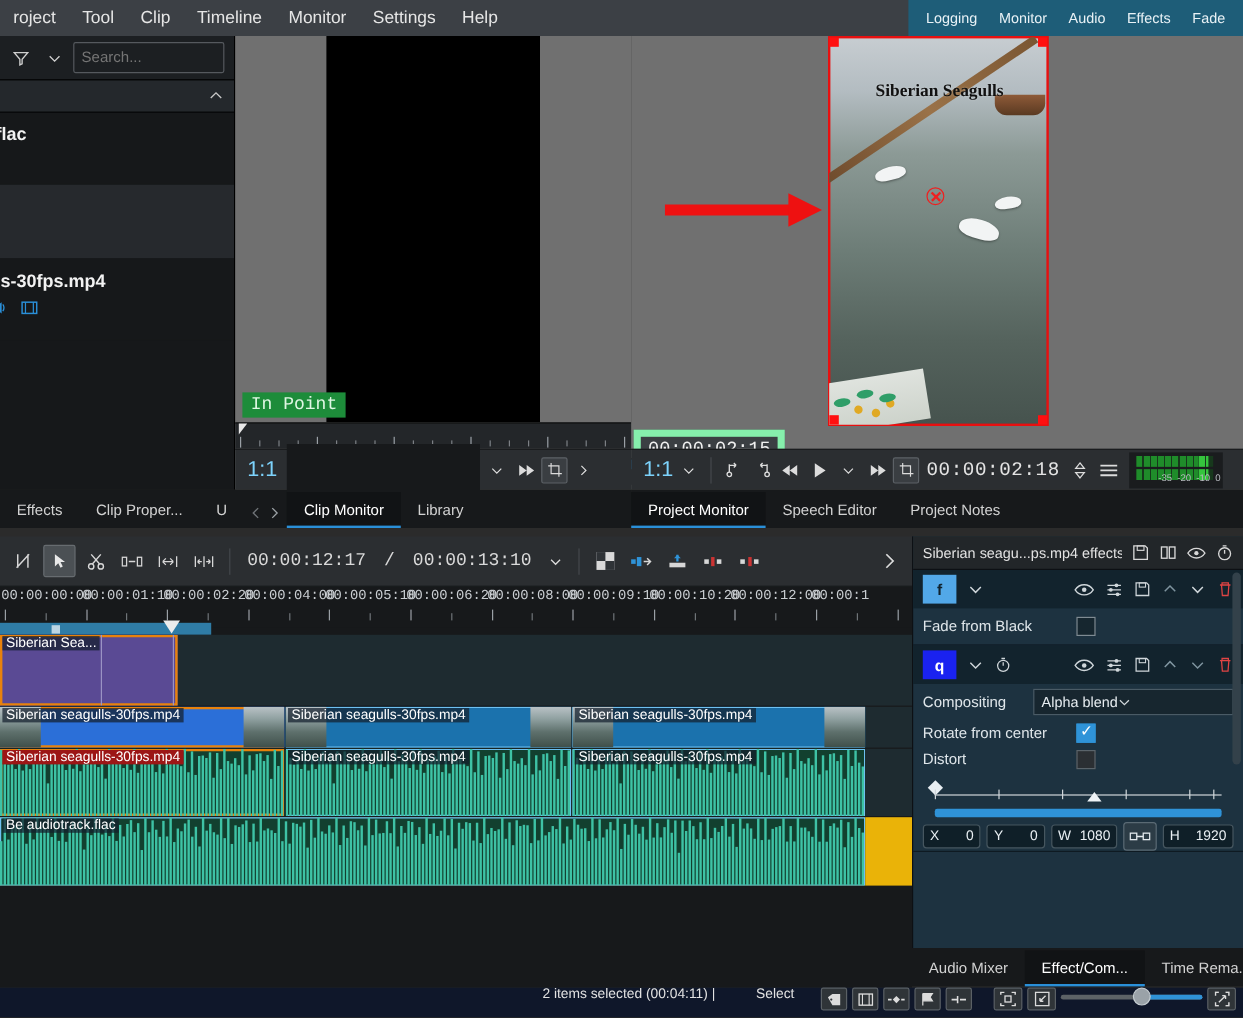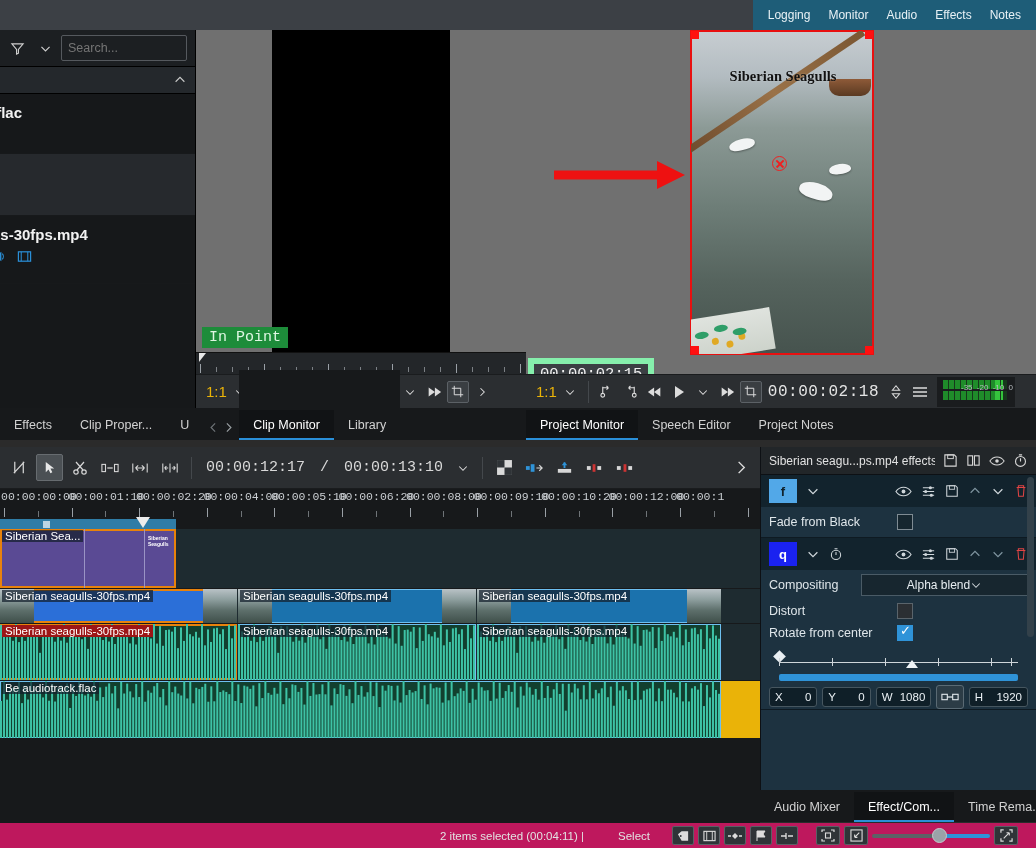--- a/index.html
+++ b/index.html
@@ -89,21 +89,21 @@
     border-bottom: 9px solid transparent;
   }
   .tickrow { position: absolute; left: 0; top: 11px; width: 100%; height: 11px; }
   .tick { position: absolute; top: 3px; width: 1px; height: 5px; background: #7c8085; }
   .tick.big { top: 0; height: 9px; background: #9aa0a6; }
   .mon-controls {
     position: absolute; left: 0; bottom: 0; width: 330px; height: 34px;
     background: #2b2e31; display: flex; align-items: center; gap: 2px; padding: 0 6px;
     border-top: 1px solid #1a1c1e;
   }
-  .ratio { font-size: 15px; color: #eab308; padding-left: 4px; text-align: center; }
+  .ratio { font-size: 18px; color: #7dd3fc; padding-left: 4px; text-align: center; }
   .vsep { width: 1px; height: 22px; background: #44484c; margin: 0 5px; }
   .ctl { width: 22px; height: 22px; display:flex; align-items:center; justify-content:center; color:#dcdcdc; }
   .ctl.framed { border: 1px solid #5c6166; background: #3a3e42; border-radius: 2px; }
 
   
   .proj-monitor {
     position: absolute; left: 526px; top: 30px; width: 510px; height: 378px;
     background: #707070;
   }
   .pm-video {
@@ -170,21 +170,21 @@
   }
   .pm-timecode {
     font-family: "Liberation Mono", monospace; font-size: 16px; color: #e4e4e4;
     padding: 0 4px; letter-spacing: 0.5px;
   }
   .meter { position: relative; width: 78px; height: 30px; background: #1a1c1e; margin-left: 4px; }
   .meter-bar { position:absolute; left:6px; width: 64px; height: 9px; background: #17381c; }
   .meter-fill { position:absolute; left:0; top:0; height:100%;
     background: repeating-linear-gradient(90deg,#1f8c2a 0 5px,#17381c 5px 6px); }
   .meter-fill.hot { background: repeating-linear-gradient(90deg,#35c43d 0 5px,#17381c 5px 6px); }
-  .meter-scale { position:absolute; left:0; bottom:15px; width:78px; font-size:8px; color:#b7bbbf;
+  .meter-scale { position:absolute; left:0; bottom:4px; width:78px; font-size:8px; color:#b7bbbf;
     display:flex; justify-content:space-between; padding: 0 2px 0 24px; }
 
   
   .tabbar-left {
     position: absolute; left: 0; top: 408px; width: 526px; height: 32px;
     background: #17191b; display: flex; align-items: flex-end;
   }
   .tabbar-right {
     position: absolute; left: 526px; top: 408px; width: 510px; height: 32px;
     background: #17191b; display: flex; align-items: flex-end;
@@ -264,21 +264,21 @@
   .slider .fill { position:absolute; left:0; top:6px; height:5px; background:#2f93d8; border-radius:3px; }
   .slider .knob { position:absolute; top:0; width:16px; height:16px; border-radius:50%;
     background:#5f6d76; border:1px solid #8d9aa3; }
   .fx-tc { font-family:"Liberation Mono", monospace; font-size:14px; color:#e7e7e7; }
   .chk { width:16px; height:16px; border:1px solid #7f8b93; background:#16262f; }
   .chk.on { background:#2f93d8; border-color:#2f93d8; position:relative; }
   .chk.on:after { content:"✓"; position:absolute; left:2px; top:-3px; color:#fff; font-size:13px; }
   .chk.dark { background:#2b2f33; border-color:#5a646b; }
   .combo {
     flex:1; height: 22px; background:#17262f; border:1px solid #4a5b66;
-    display:flex; align-items:center; justify-content:center;
+    display:flex; align-items:center; justify-content:flex-start;
     padding: 0 6px; font-size: 12px; color:#e7edf1;
   }
   .kf-strip { padding: 6px 10px 0; }
   .kf-axis { position:relative; height: 20px; }
   .kf-line { position:absolute; left:8px; right:8px; top:12px; height:1px; background:#cfd6da; }
   .kf-t { position:absolute; top:8px; width:1px; height:8px; background:#cfd6da; }
   .kf-d { position:absolute; left:4px; top:2px; width:9px; height:9px; background:#e8eef2; transform: rotate(45deg); }
   .kf-cur { position:absolute; top:10px; width:0;height:0;
     border-left:6px solid transparent; border-right:6px solid transparent; border-bottom:8px solid #eef3f6; }
   .kf-bar { margin: 4px 8px 0; height: 7px; background:#2f93d8; border-radius: 2px; }
@@ -294,44 +294,53 @@
   .fx-scroll { position:absolute; right:2px; top:30px; width:7px; height:160px; background:#33414a; border-radius:4px; }
 
   .fx-tabs {
     position: absolute; left: 760px; top: 790px; width: 276px; height: 32px;
     background: #17191b; display:flex; align-items: flex-end;
   }
 
   
   .statusbar {
     position: absolute; left: 0; top: 823px; width: 1036px; height: 25px;
-    background: #be185d; display:flex; align-items:center; gap: 4px; padding: 0 18px;
+    background: #0f172a; display:flex; gap: 4px; padding: 0 6px;
     font-size: 11.5px; color: #e2e2e2;
   }
   .sb-btn { width: 22px; height: 19px; background:#2f3438; border:1px solid #5a6065; border-radius:2px;
     display:flex;align-items:center;justify-content:center; color:#dcdcdc; }
   .zoom-slider { position: relative; width: 118px; height: 16px; }
   .zoom-slider .trk { position:absolute; left:0; top:6px; width:100%; height:4px; background:#5c6266; border-radius:2px; }
   .zoom-slider .fill { position:absolute; left:68px; top:6px; width:50px; height:4px; background:#2f93d8; border-radius:2px; }
   .zoom-slider .knob { position:absolute; left:60px; top:0; width:15px; height:15px; border-radius:50%;
      background:#9aa2a8; border:1px solid #c3cace; }
   svg { display:block; }
 </style>
 </head>
 <body>
 
 <div id="app">
 
   <div class="menubar">
+    <div class="menu-left">
+      <div class="menu-item">roject</div>
+      <div class="menu-item">Tool</div>
+      <div class="menu-item">Clip</div>
+      <div class="menu-item">Timeline</div>
+      <div class="menu-item">Monitor</div>
+      <div class="menu-item">Settings</div>
+      <div class="menu-item">Help</div>
+    </div>
     <div class="menu-right">
       <div class="menu-item">Logging</div>
       <div class="menu-item">Monitor</div>
       <div class="menu-item">Audio</div>
       <div class="menu-item">Effects</div>
-      <div class="menu-item">Notes</div>
+      <div class="menu-item">Fade</div>
     </div>
   </div>
 
   <div class="lib-panel">
     <div class="lib-toolbar">
       <div class="icon-btn">
         <svg width="15" height="15" viewBox="0 0 16 16">
             <path d="M2 3h12l-5 6v4l-2 1V9z" fill="none" stroke="#cfcfcf" stroke-width="1.2"></path>
           </svg>
       </div>
@@ -750,21 +759,21 @@
         <div class="tl-tick maj" style="left:747.5999999999999px"></div>
         <div class="tl-tick" style="left:781.4px"></div>
       <div class="tl-zone" style="width:176px;">
         <div class="tl-zone-handle" style="left:43px;"></div>
       </div>
       <div class="tl-playhead-tri" style="left:136px;"></div>
     </div>
 
     <div id="tracks">
         <div class="track" style="top:40px;height:59px;background:#1e2b30;">
-          <div class="clip" style="left:0px;width:176px;background:#5a4a94;box-shadow: inset 0 0 0 2px #e8820c;">
+          <div class="clip" style="left:0px;width:148px;background:#5a4a94;box-shadow: inset 0 0 0 2px #e8820c;">
             <div style="position:absolute;left:84px;top:0;width:1px;height:100%;background:#9a93c4;"></div>
             <div style="position:absolute;left:144px;top:0;width:1px;height:100%;background:#9a93c4;"></div>
             <div style="position:absolute;left:148px;top:6px;font-size:5px;color:#fff;font-weight:bold;">Siberian Seagulls</div>
             <div class="clip-label">Siberian Sea...</div>
           </div>
         </div>
         <div class="track" style="top:100px;height:34px;background:#1e2b30;">
           <div class="clip" style="left:0px;width:237px;background:#2b6fd8;box-shadow: inset 0 0 0 2px #e8820c;">
             <div class="thumb"></div>
             <div class="thumb r"></div>
@@ -1424,26 +1433,26 @@
         <div class="combo">
           <span>Alpha blend</span>
           <span>
             <svg width="12" height="12" viewBox="0 0 16 16">
                 <path d="M3 6l5 5 5-5" fill="none" stroke="#cfd6da" stroke-width="1.4"></path>
               </svg>
           </span>
         </div>
       </div>
       <div class="fx-prop" style="height:22px;">
+        <span class="lbl" style="min-width:120px;">Rotate from center</span>
+        <span class="chk on"></span>
+      </div>
+      <div class="fx-prop" style="height:22px;">
         <span class="lbl" style="min-width:120px;">Distort</span>
         <span class="chk dark"></span>
-      </div>
-      <div class="fx-prop" style="height:22px;">
-        <span class="lbl" style="min-width:120px;">Rotate from center</span>
-        <span class="chk on"></span>
       </div>
 
       <div class="kf-strip">
         <div class="kf-axis">
           <div class="kf-line"></div>
           <div class="kf-d"></div>
           <div class="kf-t" style="left:8px;"></div>
           <div class="kf-t" style="left:61px;"></div>
           <div class="kf-t" style="left:114px;"></div>
           <div class="kf-t" style="left:167px;"></div>

